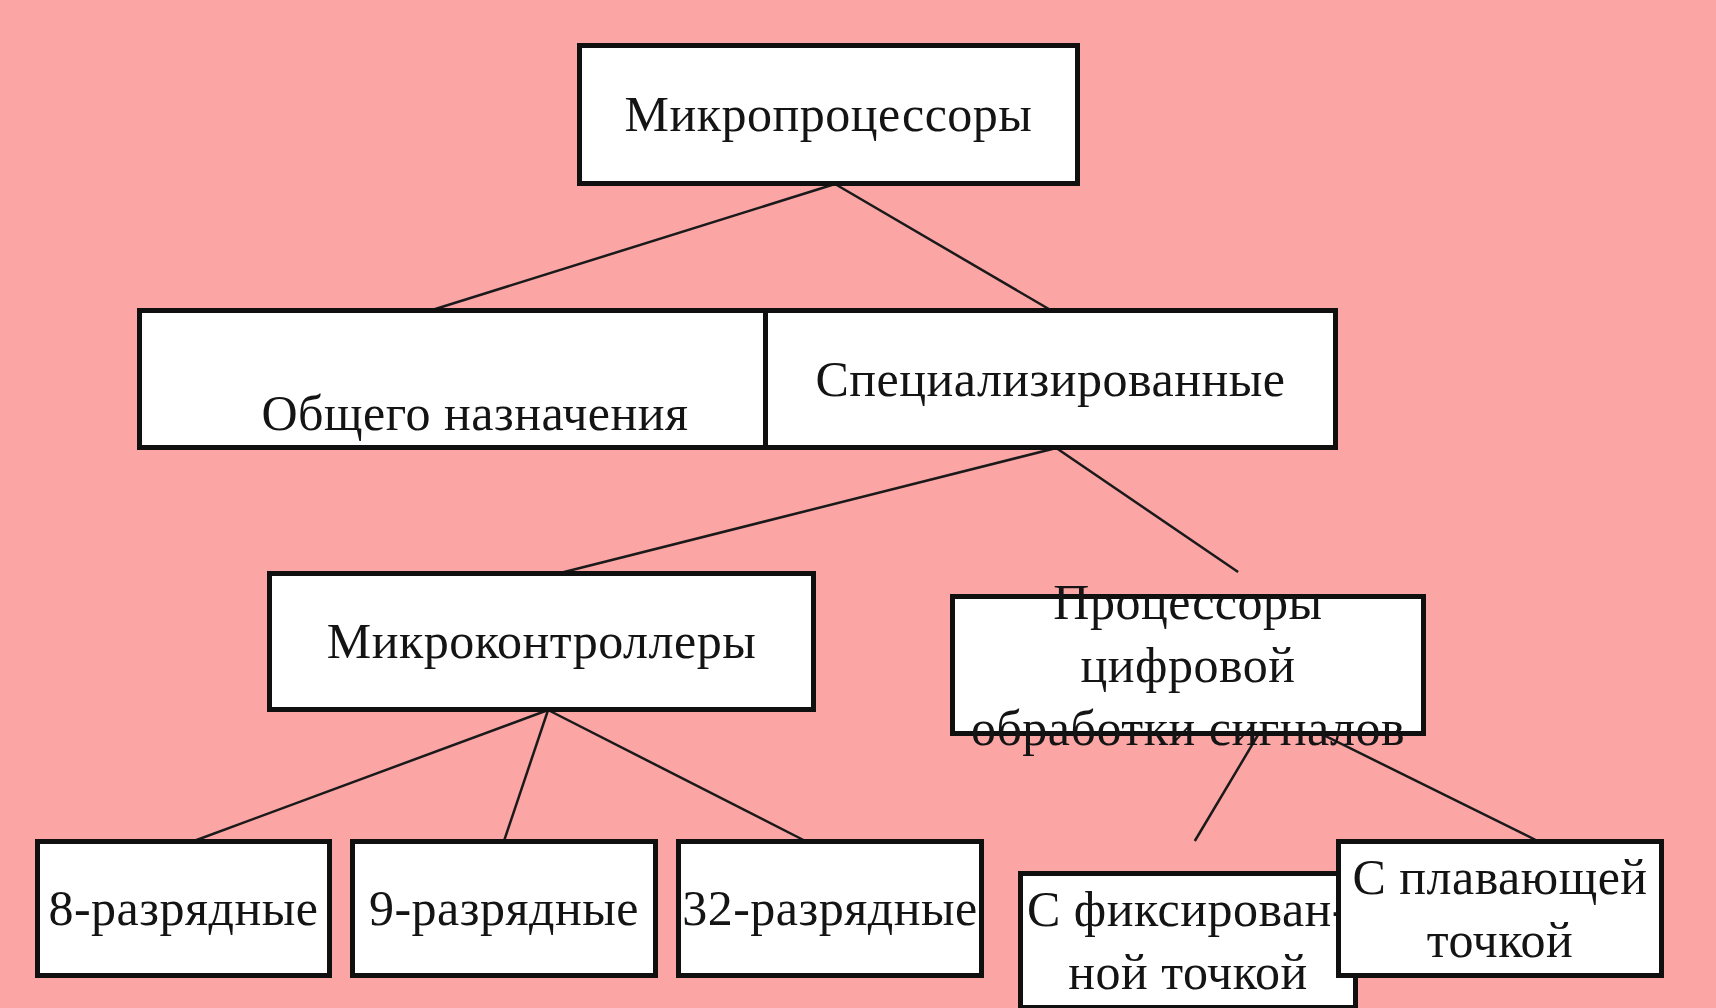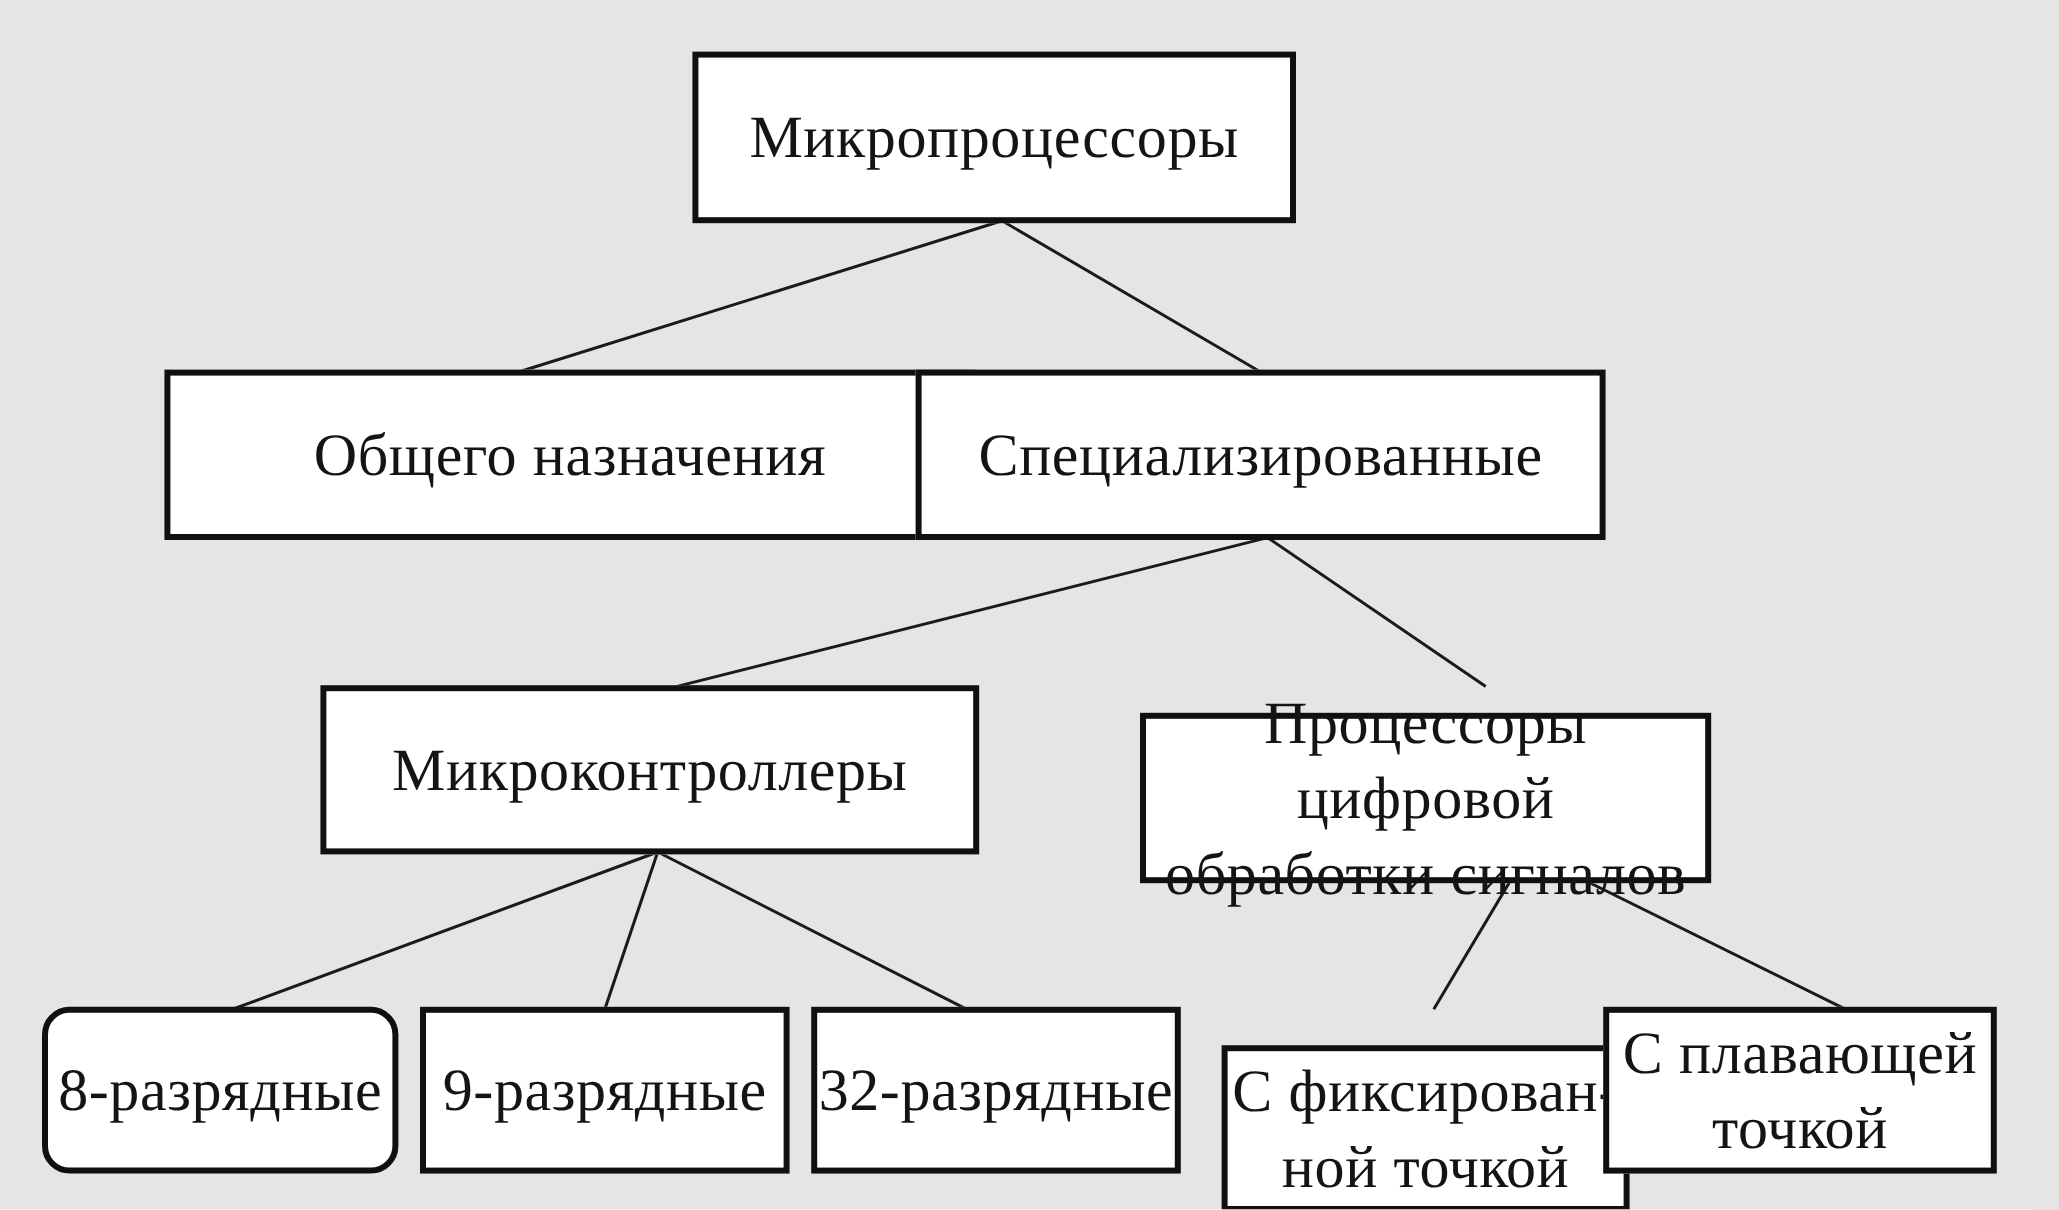--- a/index.html
+++ b/index.html
@@ -4,21 +4,21 @@
 <style>
   html, body {
     margin: 0;
     padding: 0;
     background: #ffffff;
   }
   #stage {
     position: relative;
     width: 1716px;
     height: 1008px;
-    background: #e5e5e5;
+    background: #fca5a5;
     overflow: hidden;
     font-family: "Liberation Serif", "DejaVu Serif", serif;
   }
   #edges {
     position: absolute;
     left: 0;
     top: 0;
     width: 1716px;
     height: 1008px;
     z-index: 1;
@@ -56,38 +56,38 @@
       <line x1="548.088" y1="710" x2="504" y2="841" stroke="#1a1a1a" stroke-width="2.5"></line>
       <line x1="548.088" y1="710" x2="805.36" y2="841" stroke="#1a1a1a" stroke-width="2.5"></line>
       <line x1="1272.91" y1="710" x2="1194.8" y2="841" stroke="#1a1a1a" stroke-width="2.5"></line>
       <line x1="1272.91" y1="710" x2="1537.72" y2="841" stroke="#1a1a1a" stroke-width="2.5"></line>
     </svg>
 
   <div class="node" style="left:577px; top:43px; width:503px; height:143px;">
     <span class="label">Микропроцессоры</span>
   </div>
 
-  <div class="node" style="left:137px; top:308px; width:676px; height:142px;">
+  <div class="node" style="left:137px; top:308px; width:676px; height:142px;align-items:flex-end;">
     <span class="label">Общего назначения</span>
   </div>
 
   <div class="node" style="left:763px; top:308px; width:575px; height:142px;">
     <span class="label">Специализированные</span>
   </div>
 
   <div class="node" style="left:267px; top:571px; width:549px; height:141px;">
     <span class="label">Микроконтроллеры</span>
   </div>
 
   <div class="node" style="left:950px; top:570px; width:476px; height:142px;margin-top:24px;">
     <span class="label">Процессоры цифровой
 обработки сигналов</span>
   </div>
 
-  <div class="node" style="left:35px; top:839px; width:297px; height:139px;border-radius:23px;">
+  <div class="node" style="left:35px; top:839px; width:297px; height:139px;">
     <span class="label">8-разрядные</span>
   </div>
 
   <div class="node" style="left:350px; top:839px; width:308px; height:139px;">
     <span class="label">9-разрядные</span>
   </div>
 
   <div class="node" style="left:676px; top:839px; width:308px; height:139px;">
     <span class="label">32-разрядные</span>
   </div>

